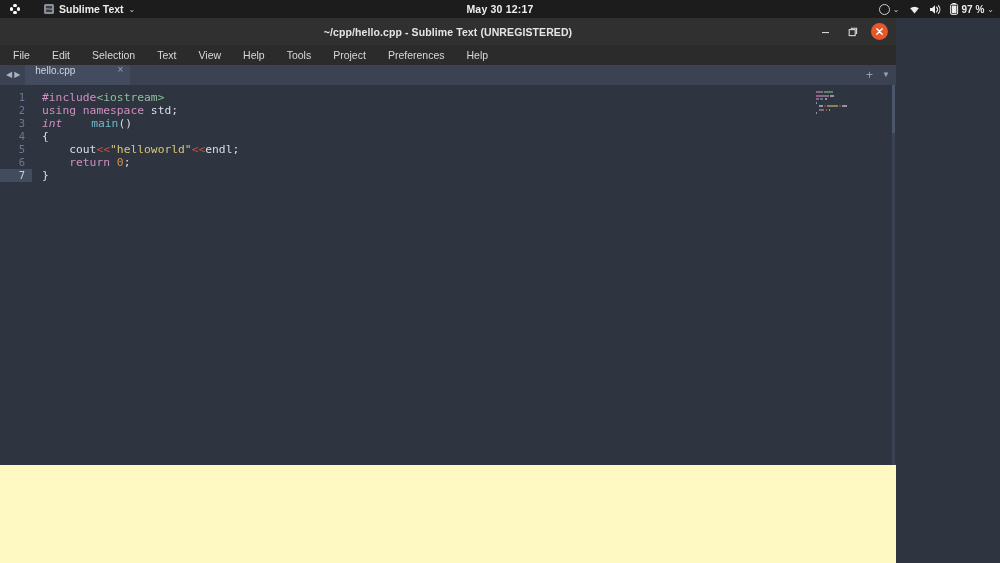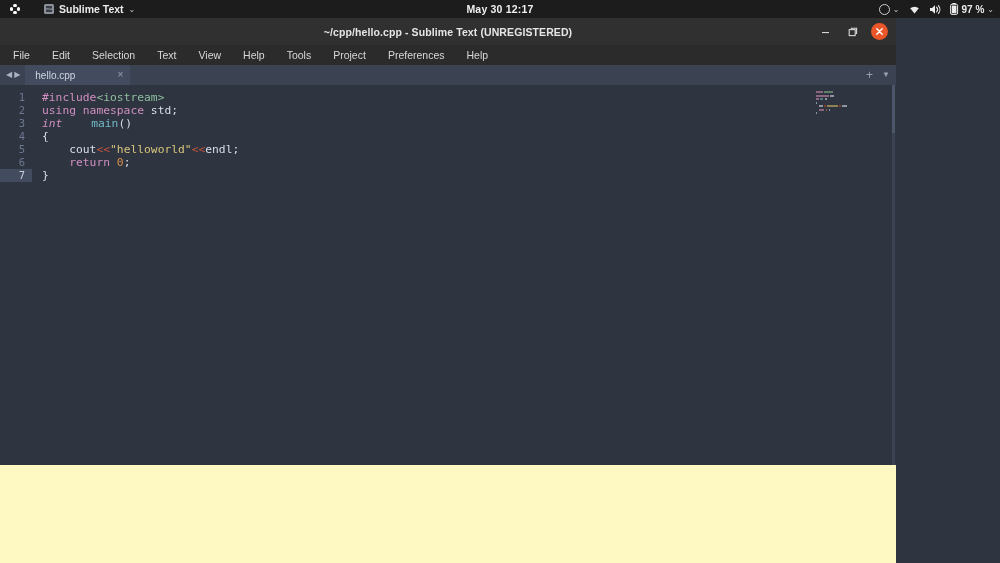--- a/index.html
+++ b/index.html
@@ -192,21 +192,21 @@
     display: flex;
     align-items: center;
     gap: 2px;
     padding: 0 5px 0 6px;
     height: 20px;
     color: #9aa3b2;
   }
   .tab-arrows .ar { font-size: 8px; line-height: 1; color: #aab2c0; }
   .tab {
     display: flex;
-    align-items: center;
+    align-items: flex-start;
     justify-content: space-between;
     width: 105px;
     height: 20px;
     background: #434c5e;
     padding: 0 7px 0 10px;
     box-sizing: border-box;
   }
   .tab-label {
     font-size: 10px;
     color: #cfd6e2;

